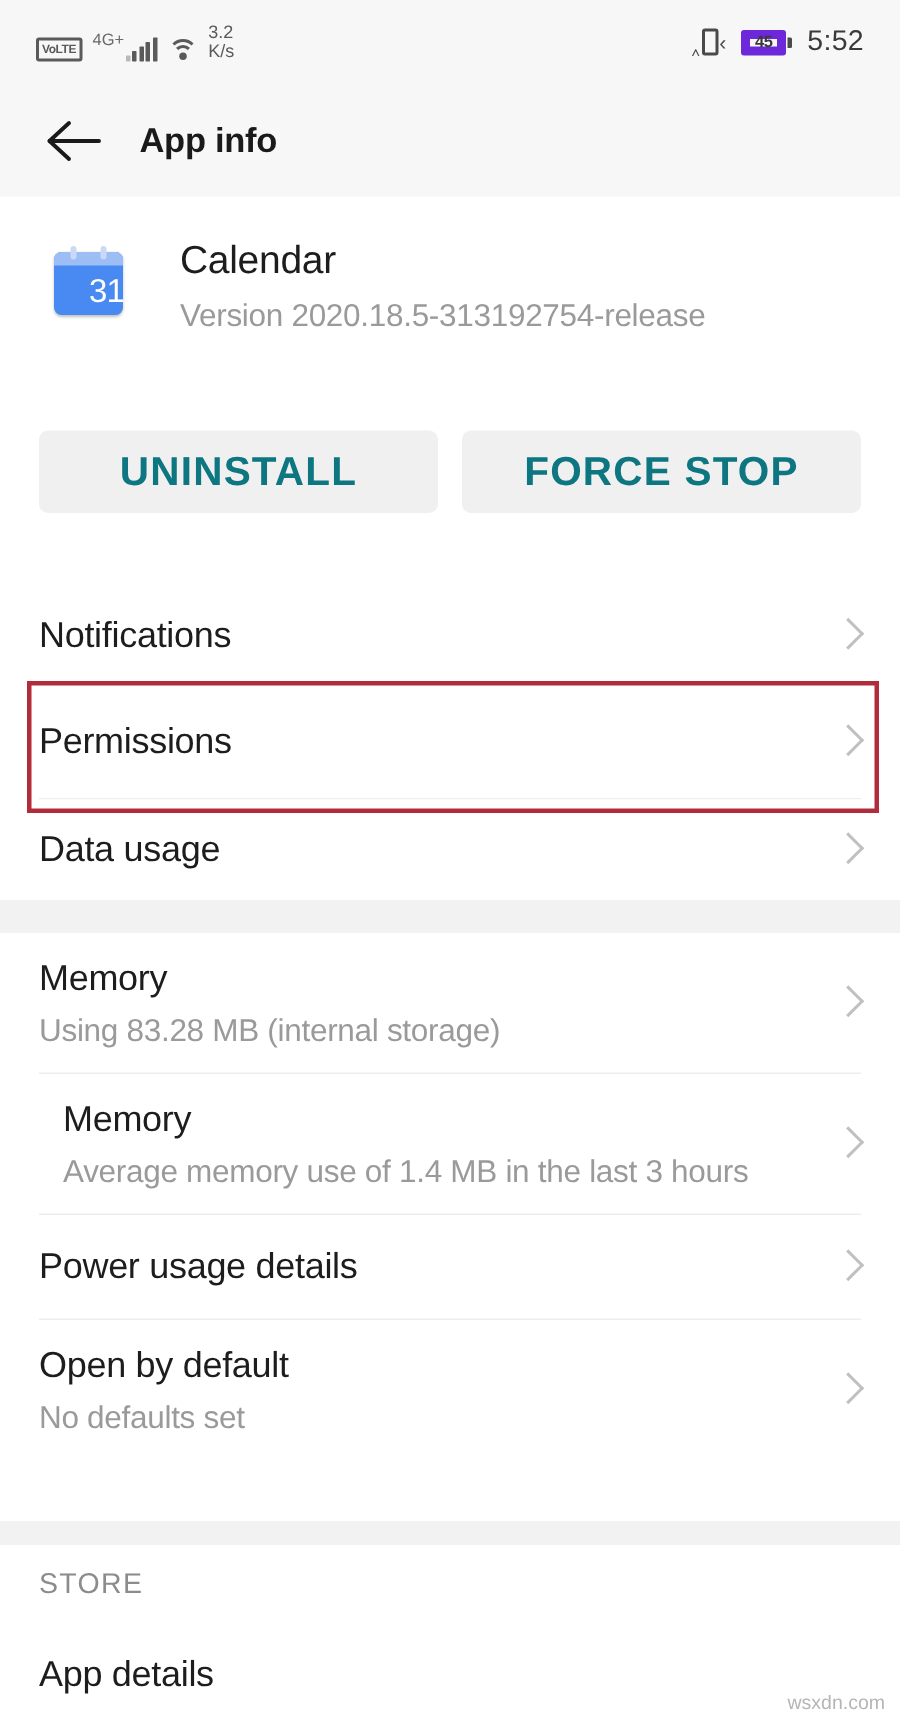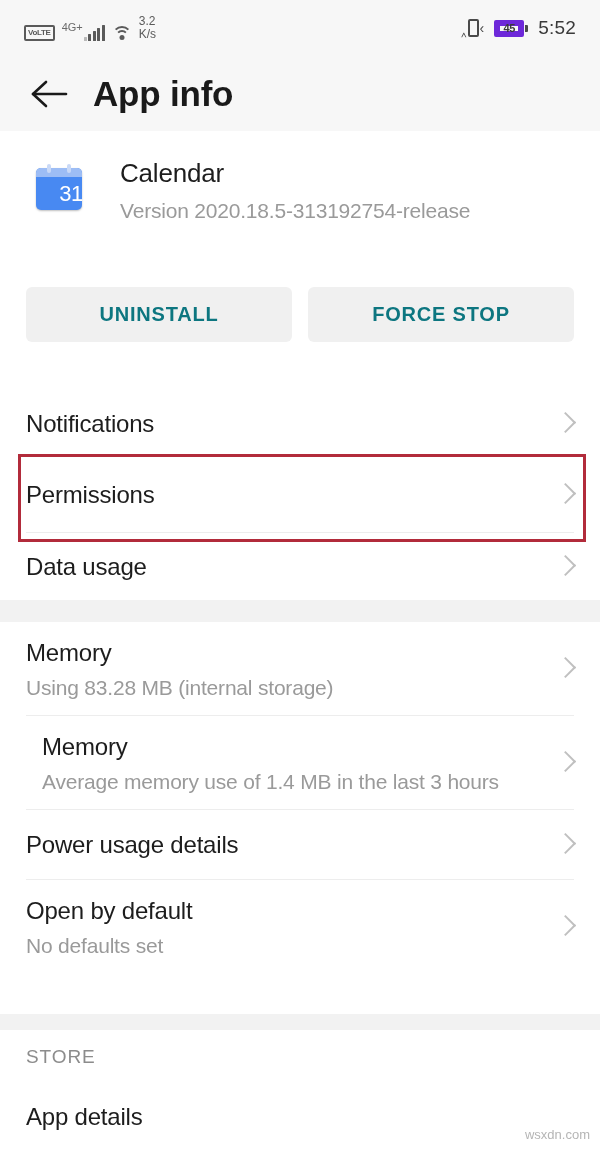--- a/index.html
+++ b/index.html
@@ -93,21 +93,21 @@
     display: flex; align-items: center;
     padding-left: 28px;
   }
   .back-arrow {
     width: 42px; height: 42px;
     display: flex; align-items: center; justify-content: center;
     cursor: pointer;
   }
   .page-title {
     margin-left: 23px;
-    font-size: 35px;
+    font-size: 23px;
     font-weight: bold;
     color: #1a1a1a;
     letter-spacing: -0.2px;
   }
 
   
   .app-row {
     position: absolute; top: 158px; left: 0;
     width: 600px;
     display: flex; align-items: flex-start;
@@ -167,21 +167,21 @@
     padding: 0 26px;
   }
   .btn {
     flex: 1 1 0;
     height: 55px;
     background: #f0f0f0;
     border: none;
     border-radius: 6px;
     color: #0d7680;
     font-family: "Liberation Sans", sans-serif;
-    font-size: 20px;
+    font-size: 27px;
     font-weight: bold;
     letter-spacing: 0.8px;
     cursor: pointer;
   }
 
   
   .group { position: absolute; left: 0; width: 600px; background: #ffffff; }
   .gap {
     position: absolute; left: 0; width: 600px;
     background: #f2f2f2;

